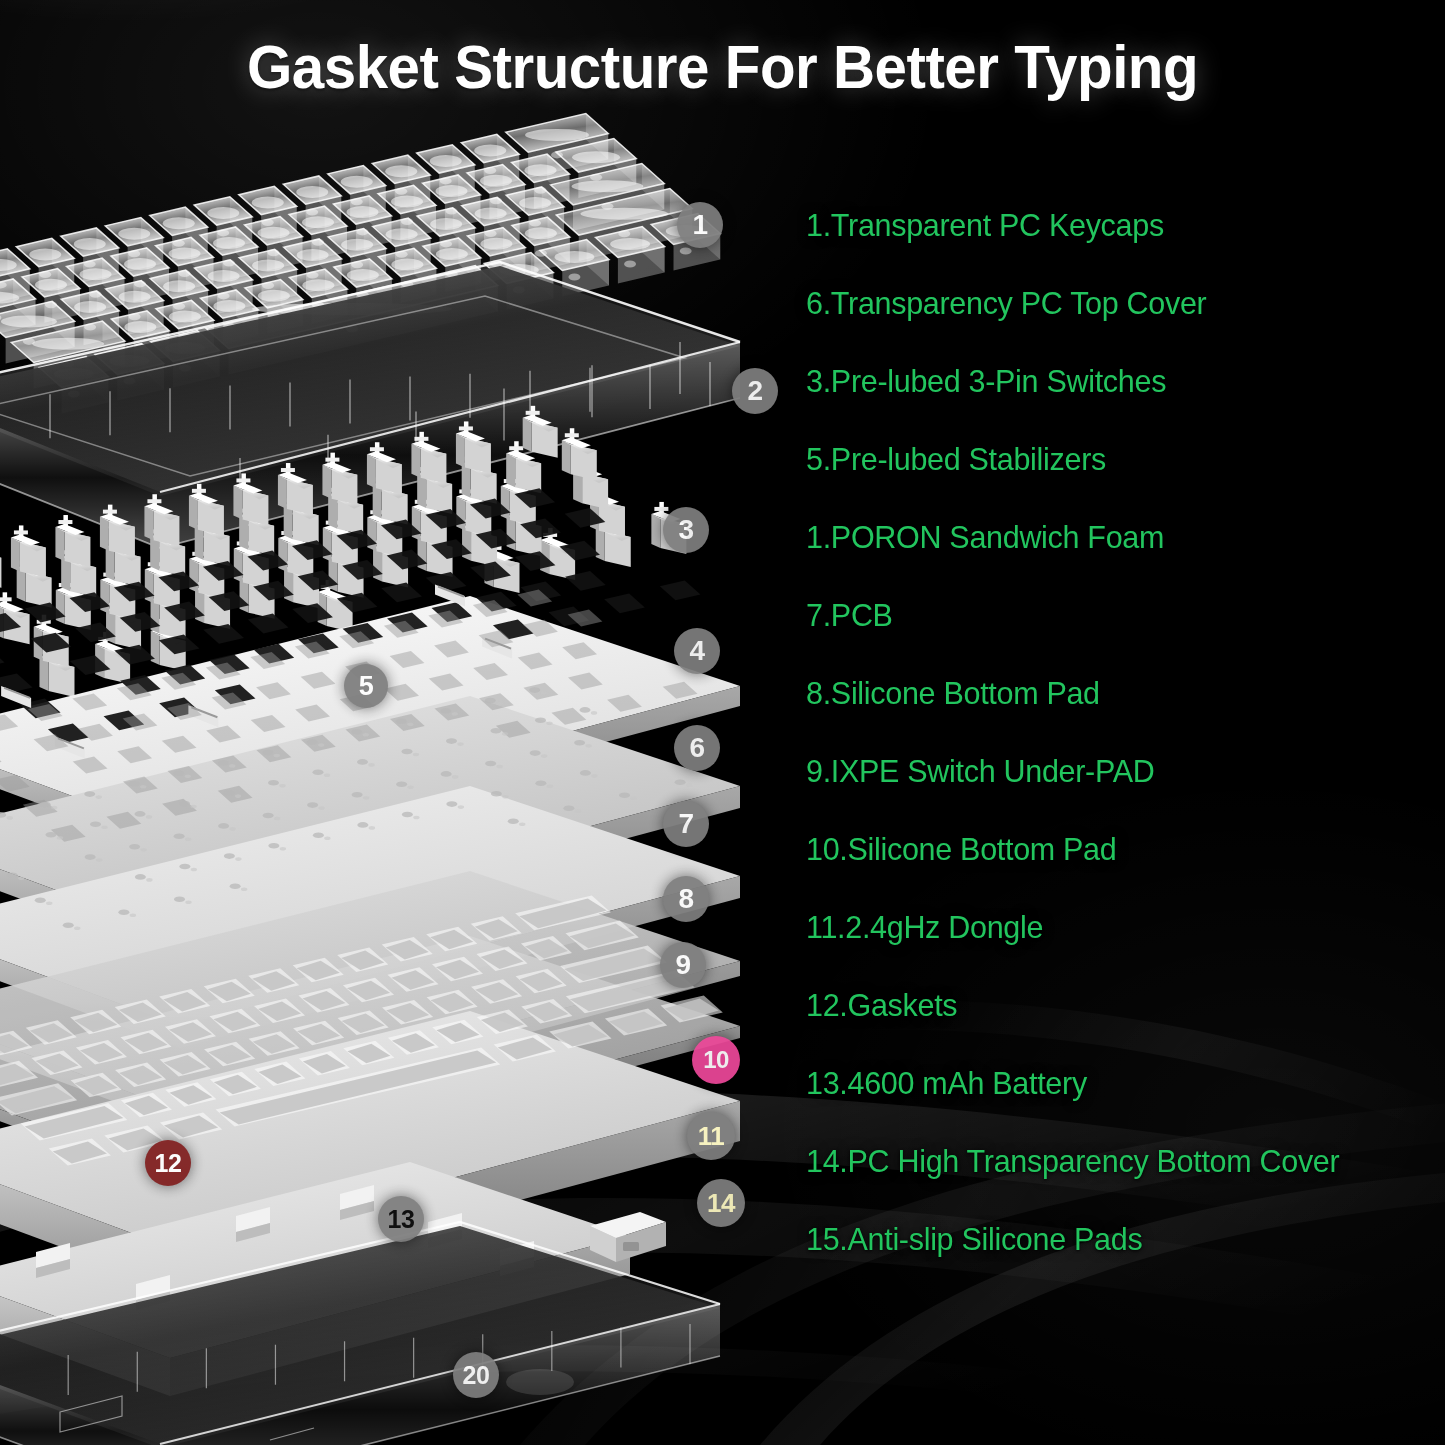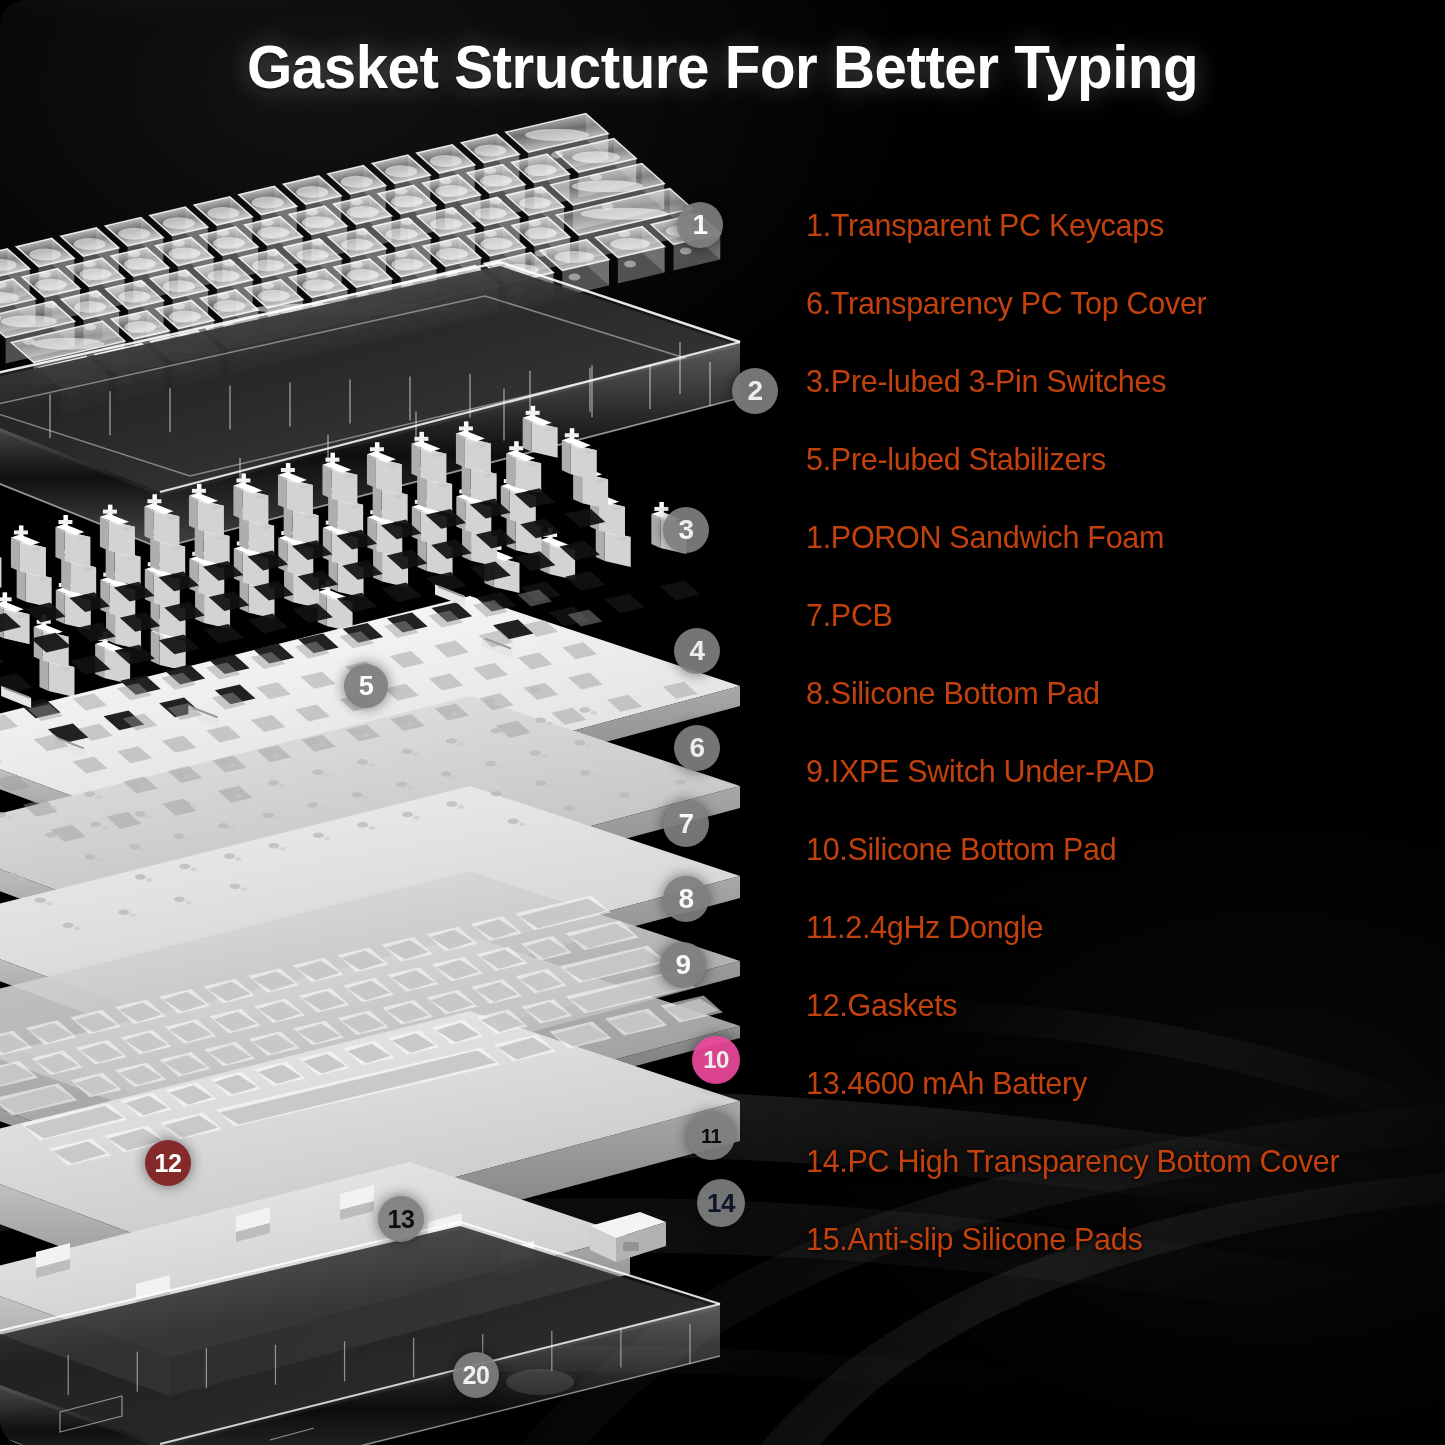--- a/index.html
+++ b/index.html
@@ -4,21 +4,20 @@
 <style>
   * { margin:0; padding:0; box-sizing:border-box; }
   html,body { background:#000; }
 
   #stage{
     position:relative;
     width:1445px; height:1445px;
     background:#000;
     overflow:hidden;
     font-family:"Liberation Sans", sans-serif;
-    border-radius:25px;
     -webkit-font-smoothing:antialiased;
   }
 
   
   .bg-layer{ position:absolute; inset:0; pointer-events:none; }
   .bg-base{
     background:
       radial-gradient(ellipse 70% 45% at 22% 6%, rgba(255,255,255,.075), rgba(0,0,0,0) 62%),
       radial-gradient(ellipse 55% 38% at 88% 78%, rgba(255,255,255,.035), rgba(0,0,0,0) 65%),
       #000;
@@ -44,21 +43,21 @@
   
   .legend{
     position:absolute;
     left:806px; top:186px;
     width:620px;
     z-index:45;
   }
   .legend-item{
     height:78px;
     display:flex; align-items:center;
-    color:#c2410c;
+    color:#22c55e;
     font-size:30.5px;
     line-height:1.05;
     white-space:nowrap;
     text-shadow:0 1px 3px rgba(0,0,0,.95), 0 0 12px rgba(0,0,0,.8);
   }
   .legend-item .num{ letter-spacing:-.3px; }
 
   
   .badge{
     position:absolute;
@@ -1430,20 +1429,20 @@
       <div class="badge" style="left: 677px; top: 202px; width: 46px; height: 46px; font-size: 28px; background: rgb(126, 126, 126); opacity: 0.93; color: rgb(255, 255, 255);">1</div>
       <div class="badge" style="left: 732px; top: 368px; width: 46px; height: 46px; font-size: 28px; background: rgb(126, 126, 126); opacity: 0.93; color: rgb(255, 255, 255);">2</div>
       <div class="badge" style="left: 663px; top: 507px; width: 46px; height: 46px; font-size: 28px; background: rgb(126, 126, 126); opacity: 0.93; color: rgb(255, 255, 255);">3</div>
       <div class="badge" style="left: 674px; top: 628px; width: 46px; height: 46px; font-size: 28px; background: rgb(126, 126, 126); opacity: 0.93; color: rgb(255, 255, 255);">4</div>
       <div class="badge" style="left: 344px; top: 664px; width: 44px; height: 44px; font-size: 27px; background: rgb(126, 126, 126); opacity: 0.93; color: rgb(255, 255, 255);">5</div>
       <div class="badge" style="left: 674px; top: 725px; width: 46px; height: 46px; font-size: 28px; background: rgb(126, 126, 126); opacity: 0.93; color: rgb(255, 255, 255);">6</div>
       <div class="badge" style="left: 663px; top: 801px; width: 46px; height: 46px; font-size: 28px; background: rgb(126, 126, 126); opacity: 0.93; color: rgb(255, 255, 255);">7</div>
       <div class="badge" style="left: 663px; top: 876px; width: 46px; height: 46px; font-size: 28px; background: rgb(126, 126, 126); opacity: 0.93; color: rgb(255, 255, 255);">8</div>
       <div class="badge" style="left: 660px; top: 942px; width: 46px; height: 46px; font-size: 28px; background: rgb(126, 126, 126); opacity: 0.93; color: rgb(255, 255, 255);">9</div>
       <div class="badge" style="left: 692px; top: 1036px; width: 48px; height: 48px; font-size: 24px; background: #ec4899; opacity: 0.93; color: rgb(255, 255, 255);">10</div>
-      <div class="badge" style="left: 687px; top: 1112px; width: 48px; height: 48px; font-size: 20px; background: rgb(126, 126, 126); opacity: 0.93; color: #000000;">11</div>
+      <div class="badge" style="left: 687px; top: 1112px; width: 48px; height: 48px; font-size: 26px; background: rgb(126, 126, 126); opacity: 0.93; color: #fef9c3;">11</div>
       <div class="badge" style="left: 145px; top: 1140px; width: 46px; height: 46px; font-size: 25px; background: #7f1d1d; opacity: 0.93; color: rgb(255, 255, 255);">12</div>
       <div class="badge" style="left: 378px; top: 1196px; width: 46px; height: 46px; font-size: 25px; background: rgb(126, 126, 126); opacity: 0.93; color: #000000;">13</div>
-      <div class="badge" style="left: 697px; top: 1179px; width: 48px; height: 48px; font-size: 26px; background: rgb(126, 126, 126); opacity: 0.93; color: #0f172a;">14</div>
+      <div class="badge" style="left: 697px; top: 1179px; width: 48px; height: 48px; font-size: 26px; background: rgb(126, 126, 126); opacity: 0.93; color: #fef9c3;">14</div>
       <div class="badge" style="left: 453px; top: 1352px; width: 46px; height: 46px; font-size: 25px; background: rgb(126, 126, 126); opacity: 0.93; color: rgb(255, 255, 255);">20</div>
     </div>
 
 </div>
 
 </body></html>

